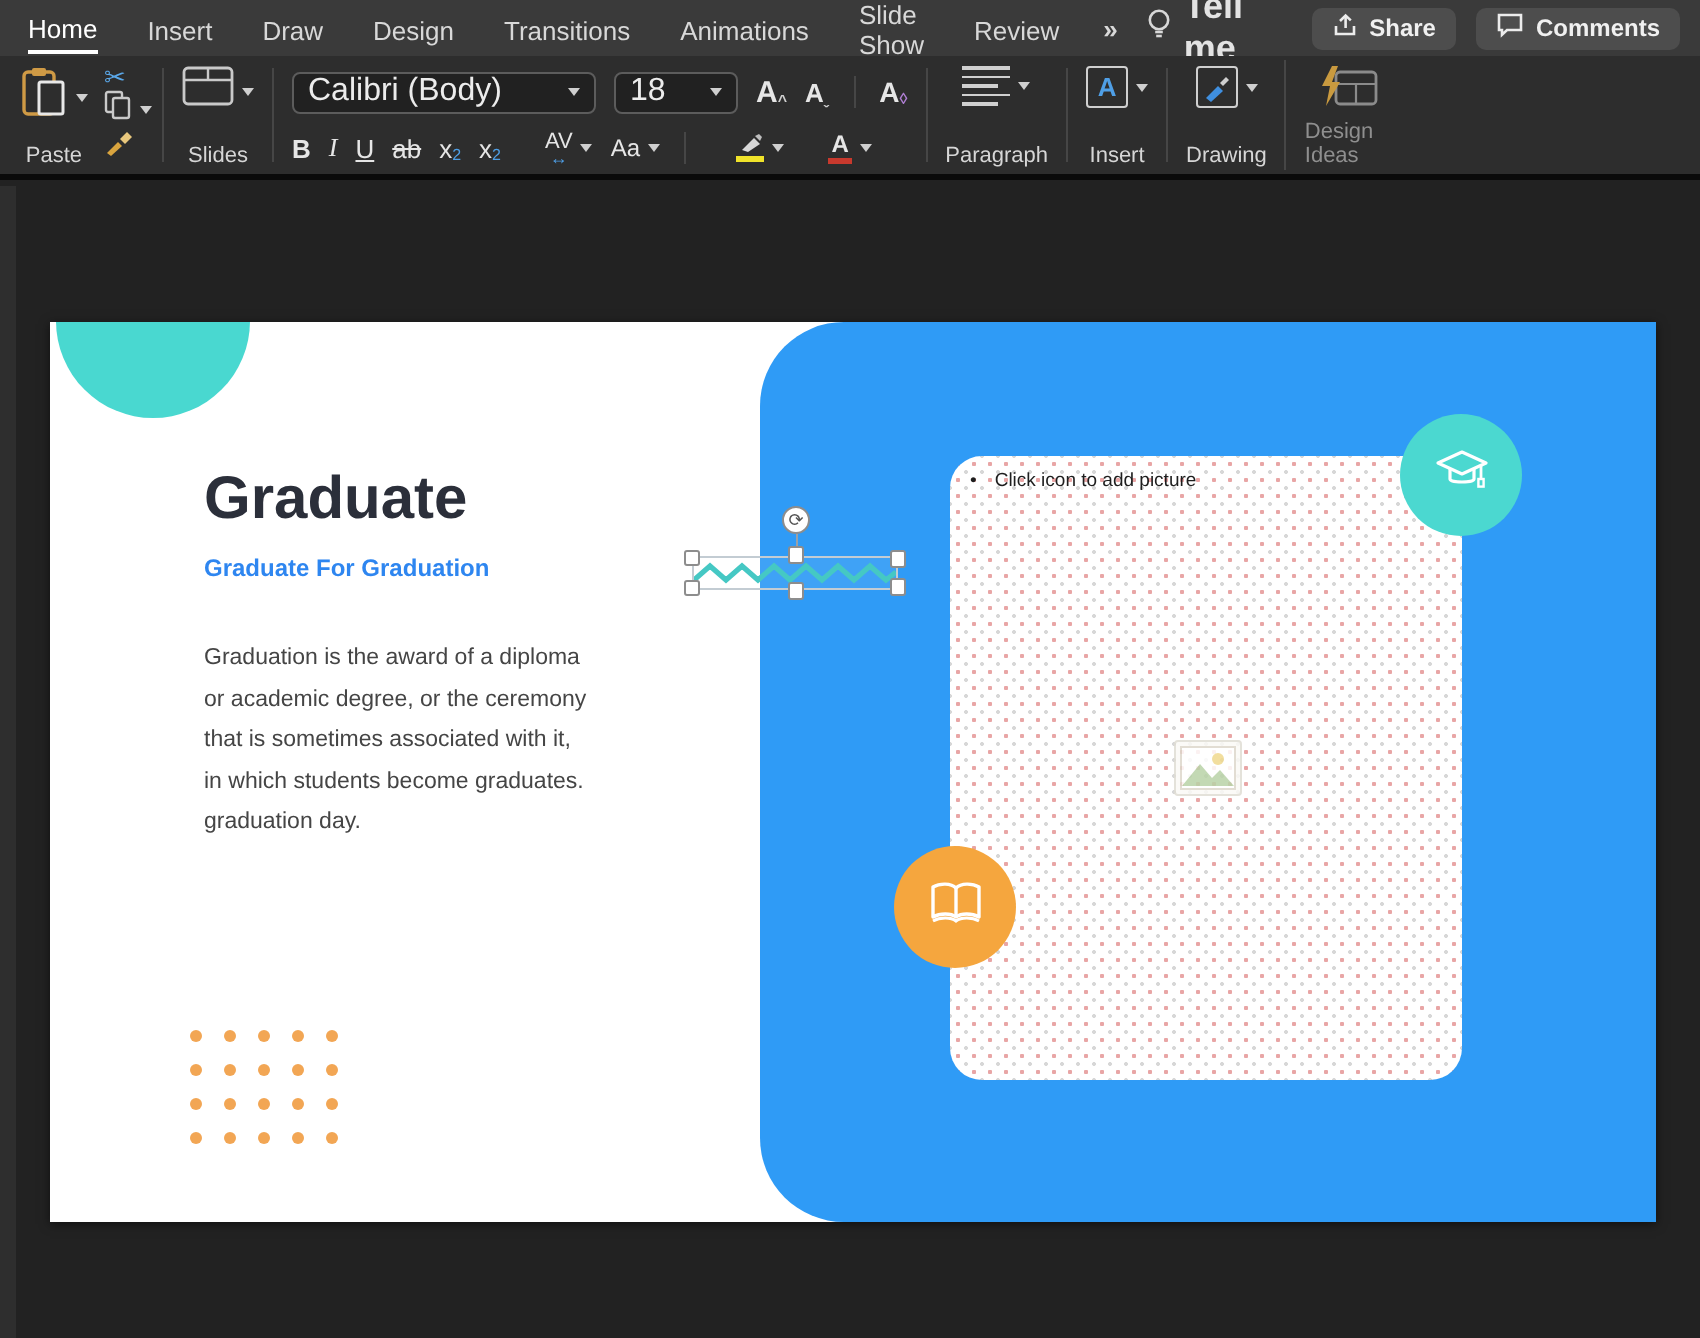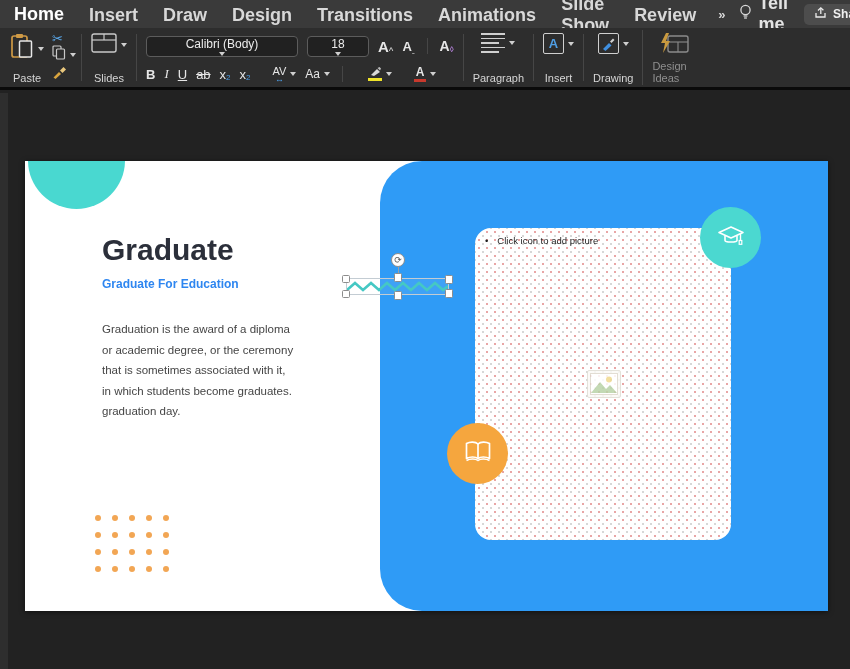--- a/index.html
+++ b/index.html
@@ -4,21 +4,21 @@
 <style>
   * { margin:0; padding:0; box-sizing:border-box; }
   html,body { background:#1b1b1b; }
   body { font-family:"Liberation Sans", sans-serif; }
   .app { position:relative; width:850px; height:669px; background:#222222; overflow:hidden; }
 
   
   .menu-bar { position:absolute; left:0; top:0; width:850px; height:28px; background:#3a3a3a;
     display:flex; align-items:center; padding:0 10px 0 14px; }
   .mb-tabs { display:flex; align-items:center; gap:25px; }
-  .mb-tab { color:#d8d8d8; font-size:18px; font-weight:700; cursor:default; padding:5px 0 3px 0; }
+  .mb-tab { color:#d8d8d8; font-size:13px; font-weight:400; cursor:default; padding:5px 0 3px 0; }
   .mb-tab.active { color:#ffffff; border-bottom:2.5px solid #ffffff; }
   .mb-overflow { color:#d8d8d8; font-size:13px; font-weight:700; margin-left:22px; letter-spacing:-2px;}
   .mb-tellme { display:flex; align-items:center; gap:6px; margin-left:16px; color:#e3e3e3; font-size:18px; font-weight:600;}
   .mb-right { margin-left:auto; display:flex; gap:10px;padding-left:16px; }
   .mb-btn { background:#4d4d4d; border-radius:5px; height:21px; padding:0 10px; display:flex; align-items:center; gap:6px;
     color:#f0f0f0; font-size:12px; font-weight:700; }
 
   
   .ribbon { position:absolute; left:0; top:28px; width:850px; height:62px; background:#2d2d2d;
     border-bottom:3px solid #0a0a0a; display:flex; align-items:stretch; padding:0 4px; }
@@ -26,21 +26,21 @@
   .rgroup { display:flex; flex-direction:column; align-items:center; justify-content:space-between; padding:5px 6px 3px 6px; }
   .rlabel { font-size:11px; color:#d6d6d6; white-space:nowrap; }
   .rlabel.dim { color:#8f8f8f; text-align:left; line-height:12px; white-space:normal; width:46px; }
   .chev { width:0; height:0; border-left:3.5px solid transparent; border-right:3.5px solid transparent;
     border-top:4px solid #cfcfcf; display:inline-block; }
   .iconrow { display:flex; align-items:center; gap:4px; }
   .smallcol { display:flex; flex-direction:column; justify-content:space-around; padding:4px 2px; }
   .fontgrp { display:flex; flex-direction:column; justify-content:space-around; padding:4px 6px; }
   .frow { display:flex; align-items:center; gap:9px; }
   .fbox { background:#212121; border:1px solid #5c5c5c; border-radius:4px; height:21px; display:flex; align-items:center;
-    justify-content:space-between; color:#ececec; font-size:12px; padding:0 7px;flex-direction:column; }
+    justify-content:space-between; color:#ececec; font-size:16px; padding:0 7px; }
   .fname { width:152px; }
   .fsize { width:62px; }
   .fmt { color:#e6e6e6; font-size:13px; display:inline-flex; align-items:flex-end; }
   .sup { color:#4f9fe6; font-size:8px; vertical-align:super; }
   .bluearrow { color:#4f9fe6; font-size:9px; line-height:5px; }
   .stack { display:inline-flex; flex-direction:column; align-items:center; line-height:11px;margin-left:13px; }
   .bar { display:block; width:14px; height:3px; margin-top:1px; }
   .plines { display:flex; flex-direction:column; gap:3px; }
   .plines i { display:block; height:1.5px; background:#cfcfcf; }
   .sqicon { width:21px; height:21px; border:1.4px solid #cfcfcf; border-radius:2px; display:flex; align-items:center; justify-content:center; }
@@ -308,21 +308,21 @@
     </div>
   </div>
 
   <div class="canvas">
     <div class="canvas-strip"></div>
 
     <div class="slide">
       <div class="teal-corner"></div>
 
       <div class="slide-title">Graduate</div>
-      <div class="slide-subtitle">Graduate For Education</div>
+      <div class="slide-subtitle">Graduate For Graduation</div>
 
       <div class="slide-body">
         <div>Graduation is the award of a diploma</div>
         <div>or academic degree, or the ceremony</div>
         <div>that is sometimes associated with it,</div>
         <div>in which students become graduates.</div>
         <div>graduation day.</div>
       </div>
 
       <div class="dots-grid">

